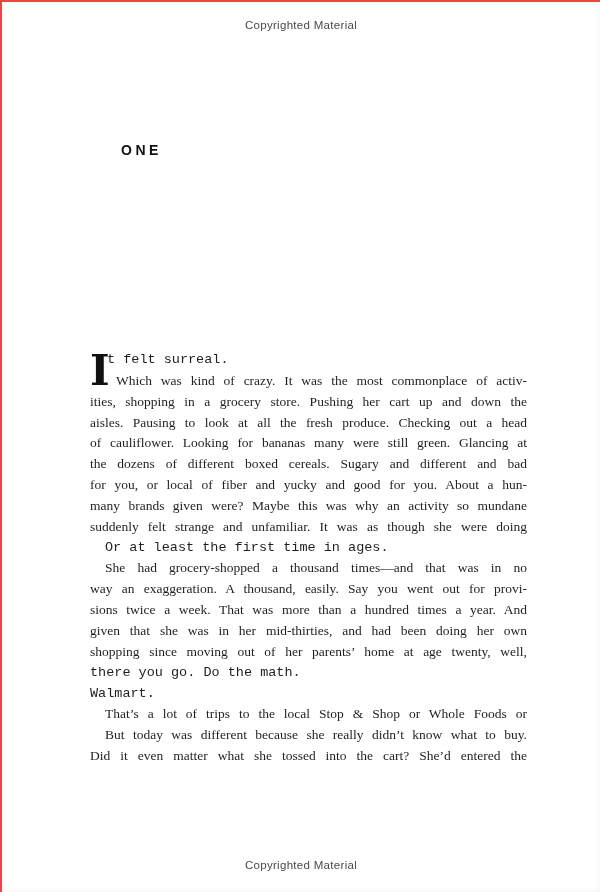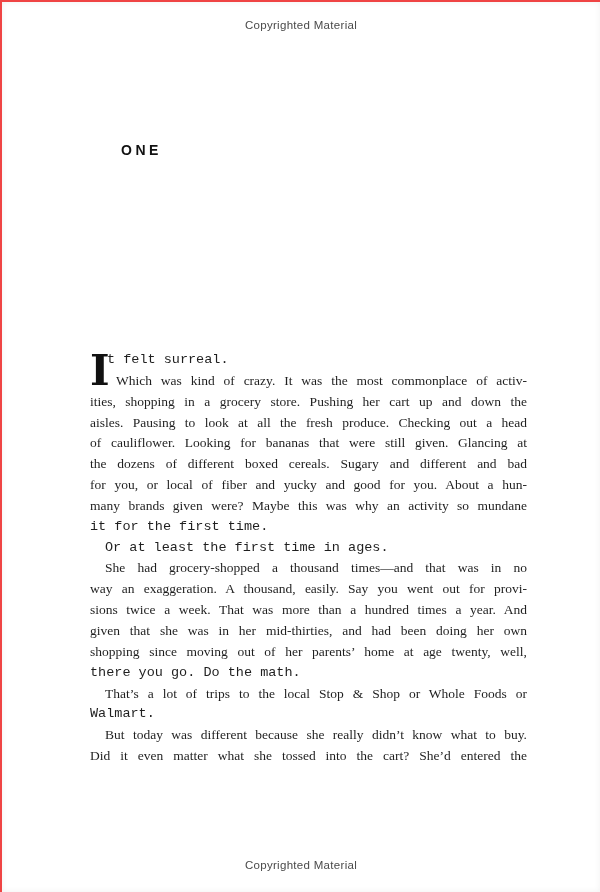--- a/index.html
+++ b/index.html
@@ -77,33 +77,33 @@
 
   <div class="chapter">ONE</div>
 
   <div class="body-text">
     <span class="dropcap">I</span>
     <div id="lines">
         <div class="line d1 end">t felt surreal.</div>
         <div class="line d2">Which was kind of crazy. It was the most commonplace of activ-</div>
         <div class="line ">ities, shopping in a grocery store. Pushing her cart up and down the</div>
         <div class="line ">aisles. Pausing to look at all the fresh produce. Checking out a head</div>
-        <div class="line ">of cauliflower. Looking for bananas that were still given. Glancing at</div>
+        <div class="line ">of cauliflower. Looking for bananas many were still green. Glancing at</div>
         <div class="line ">the dozens of different boxed cereals. Sugary and different and bad</div>
         <div class="line ">for you, or local of fiber and yucky and good for you. About a hun-</div>
         <div class="line ">many brands given were? Maybe this was why an activity so mundane</div>
-        <div class="line end">it for the first time.</div>
+        <div class="line ">suddenly felt strange and unfamiliar. It was as though she were doing</div>
         <div class="line in end">Or at least the first time in ages.</div>
         <div class="line in">She had grocery-shopped a thousand times—and that was in no</div>
         <div class="line ">way an exaggeration. A thousand, easily. Say you went out for provi-</div>
         <div class="line ">sions twice a week. That was more than a hundred times a year. And</div>
         <div class="line ">given that she was in her mid-thirties, and had been doing her own</div>
         <div class="line ">shopping since moving out of her parents’ home at age twenty, well,</div>
         <div class="line end">there you go. Do the math.</div>
+        <div class="line end">Walmart.</div>
         <div class="line in">That’s a lot of trips to the local Stop &amp; Shop or Whole Foods or</div>
-        <div class="line end">Walmart.</div>
         <div class="line in">But today was different because she really didn’t know what to buy.</div>
         <div class="line ">Did it even matter what she tossed into the cart? She’d entered the</div>
       </div>
   </div>
 
   <div class="notice bottom">Copyrighted Material</div>
 </div>
 
 </body></html>

